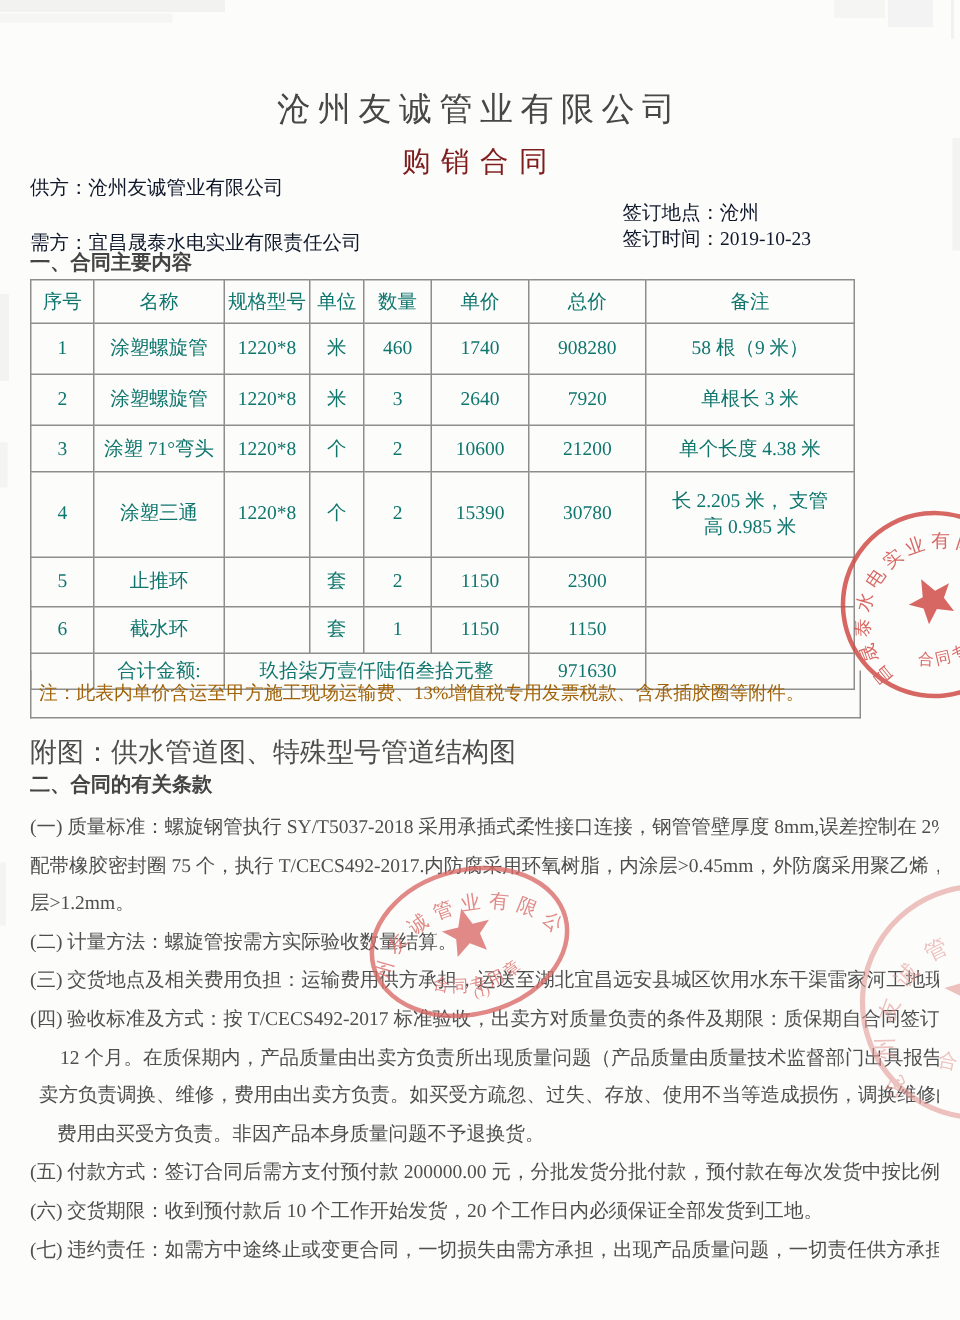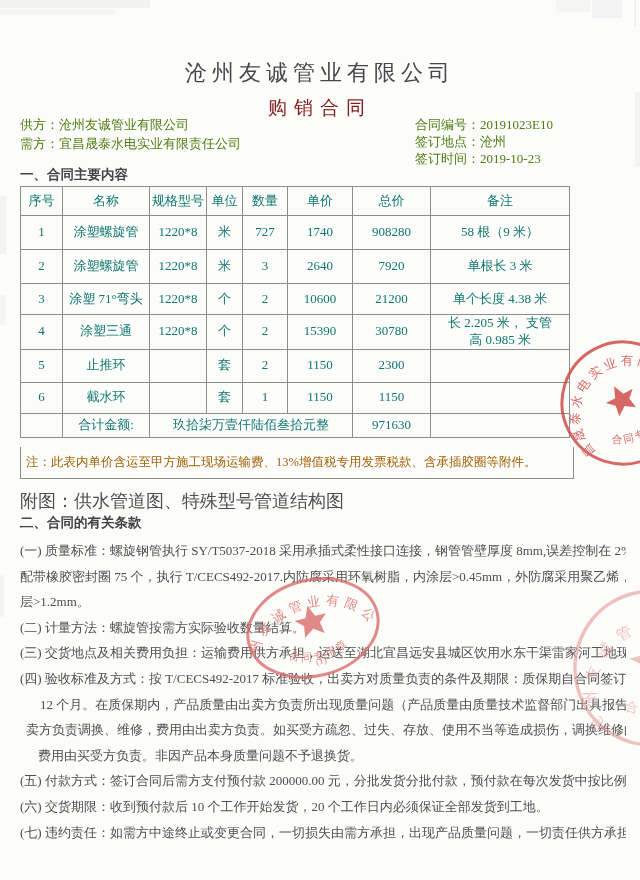--- a/index.html
+++ b/index.html
@@ -11,21 +11,21 @@
   }
   .abs{position:absolute;}
   .company-title{
     top:58px;left:0;width:640px;text-align:center;
     font-size:22px;letter-spacing:5px;color:#474747;font-weight:500;
   }
   .doc-title{
     top:95px;left:0;width:640px;text-align:center;
     font-size:19px;letter-spacing:7px;color:#7f1d1d;
   }
-  .info{font-size:13px;color:#4d7c0f;white-space:nowrap;}
+  .info{font-size:13px;color:#0f172a;white-space:nowrap;}
   .sec-title{font-size:13.5px;font-weight:bold;color:#444;white-space:nowrap;}
   table.items{
     border-collapse:collapse;table-layout:fixed;
     width:549px;font-size:13px;color:#0f766e;
   }
   table.items td,table.items th{
     border:1px solid #8d8d8d;text-align:center;vertical-align:middle;
     padding:0 2px;font-weight:normal;line-height:1.3;overflow:hidden;
   }
   .note-box{
@@ -56,22 +56,21 @@
   <div class="abs artifact" style="top:0;left:634px;width:2px;height:26px;opacity:.6;"></div>
   <div class="abs artifact" style="top:196px;left:0;width:6px;height:58px;opacity:.5;"></div>
   <div class="abs artifact" style="top:295px;left:0;width:5px;height:30px;opacity:.4;"></div>
   <div class="abs artifact" style="top:575px;left:0;width:4px;height:42px;opacity:.4;"></div>
   <div class="abs artifact" style="top:92px;left:635px;width:5px;height:75px;opacity:.5;"></div>
 
   <div class="abs company-title">沧州友诚管业有限公司</div>
   <div class="abs doc-title">购销合同</div>
 
   <div class="abs info" style="top:116px;left:20px;">供方：沧州友诚管业有限公司</div>
-  <div class="abs info" style="top:135px;left:20px;">需方：宜昌晟泰水电实业有限责任公司</div>
-  <div class="abs info" style="top:116px;left:415px;">合同编号：20191023E10</div>
+  <div class="abs info" style="top:153px;left:20px;">需方：宜昌晟泰水电实业有限责任公司</div>
   <div class="abs info" style="top:133px;left:415px;">签订地点：沧州</div>
   <div class="abs info" style="top:150px;left:415px;">签订时间：2019-10-23</div>
 
   <div class="abs sec-title" style="top:166px;left:20px;">一、合同主要内容</div>
 
   <div class="abs" style="top:186px;left:20px;">
     <table class="items">
       <colgroup>
         <col style="width:42px">
           <col style="width:87px">
@@ -91,21 +90,21 @@
         <th>数量</th>
         <th>单价</th>
         <th>总价</th>
         <th>备注</th>
       </tr>
       <tr style="height:34px">
         <td>1</td>
         <td>涂塑螺旋管</td>
         <td>1220*8</td>
         <td>米</td>
-        <td>727</td>
+        <td>460</td>
         <td>1740</td>
         <td>908280</td>
         <td>58 根（9 米）</td>
       </tr>
       <tr style="height:34px">
         <td>2</td>
         <td>涂塑螺旋管</td>
         <td>1220*8</td>
         <td>米</td>
         <td>3</td>
@@ -124,21 +123,21 @@
         <td>单个长度 4.38 米</td>
       </tr>
       <tr style="height:34px">
         <td>4</td>
         <td>涂塑三通</td>
         <td>1220*8</td>
         <td>个</td>
         <td>2</td>
         <td>15390</td>
         <td>30780</td>
-        <td style="padding:0 14px;">长 2.205 米， 支管高 0.985 米</td>
+        <td style="padding:11px 14px;">长 2.205 米， 支管高 0.985 米</td>
       </tr>
       <tr style="height:33px">
         <td>5</td>
         <td>止推环</td>
         <td></td>
         <td>套</td>
         <td>2</td>
         <td>1150</td>
         <td>2300</td>
         <td></td>

